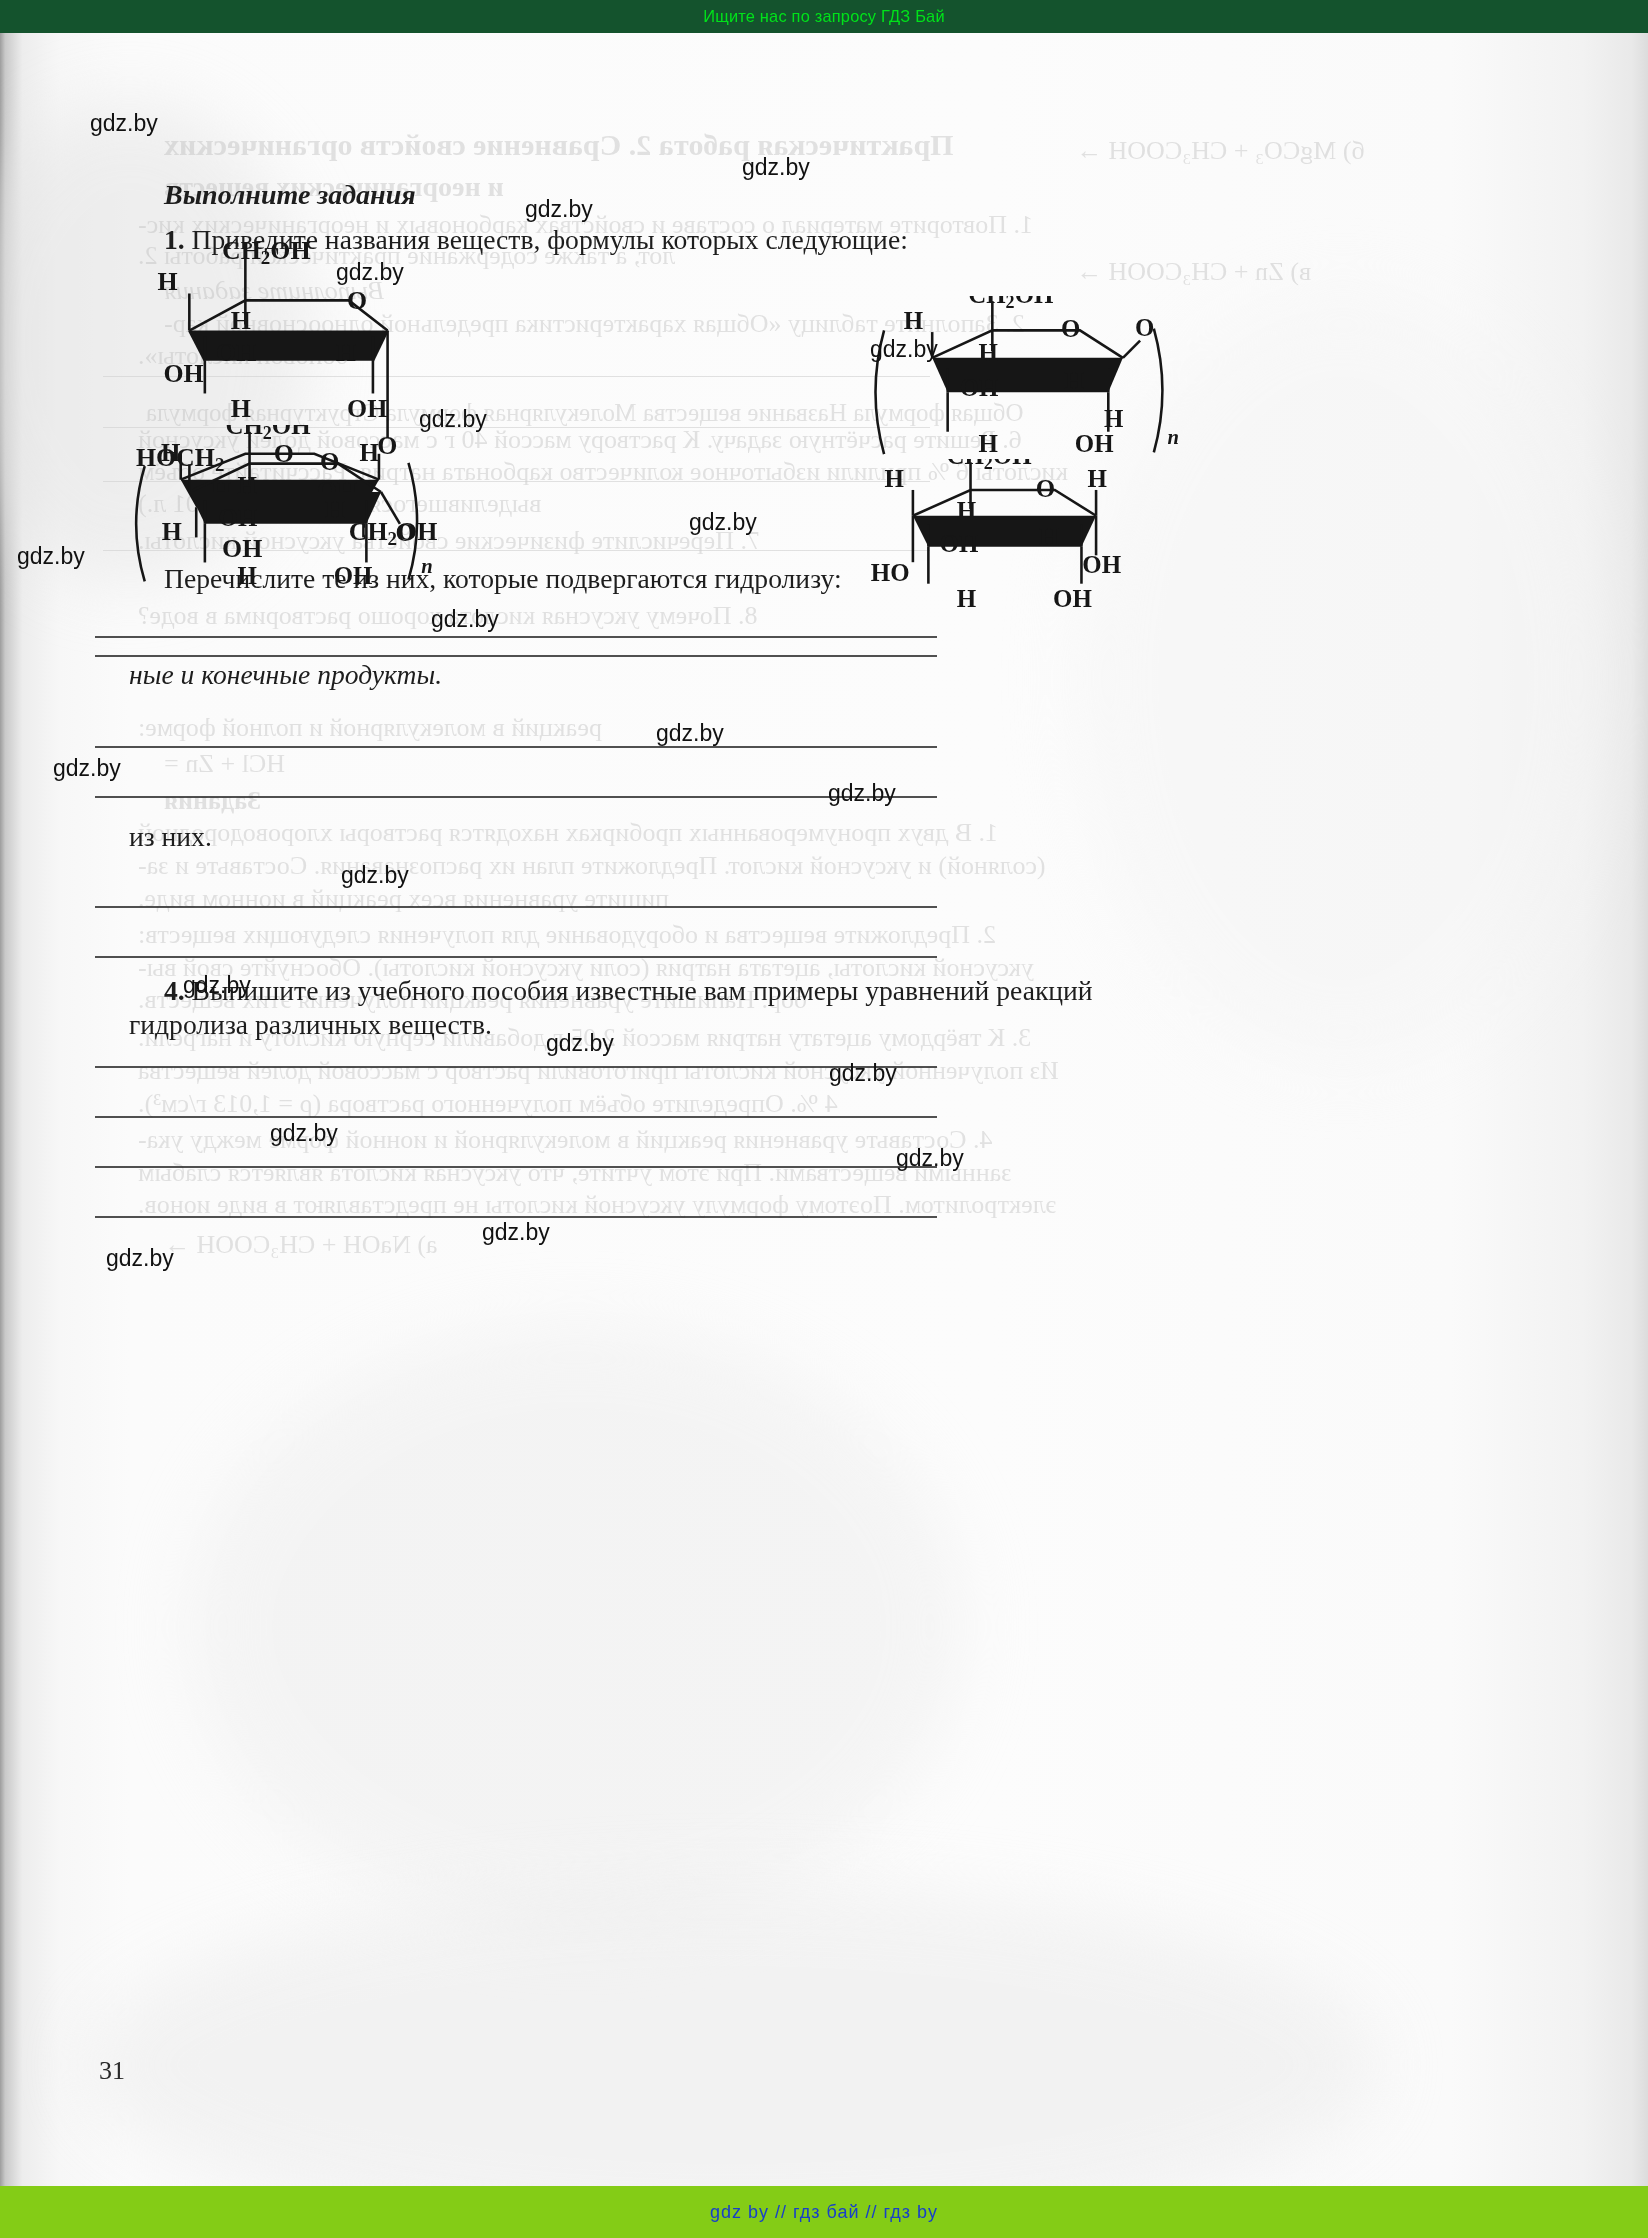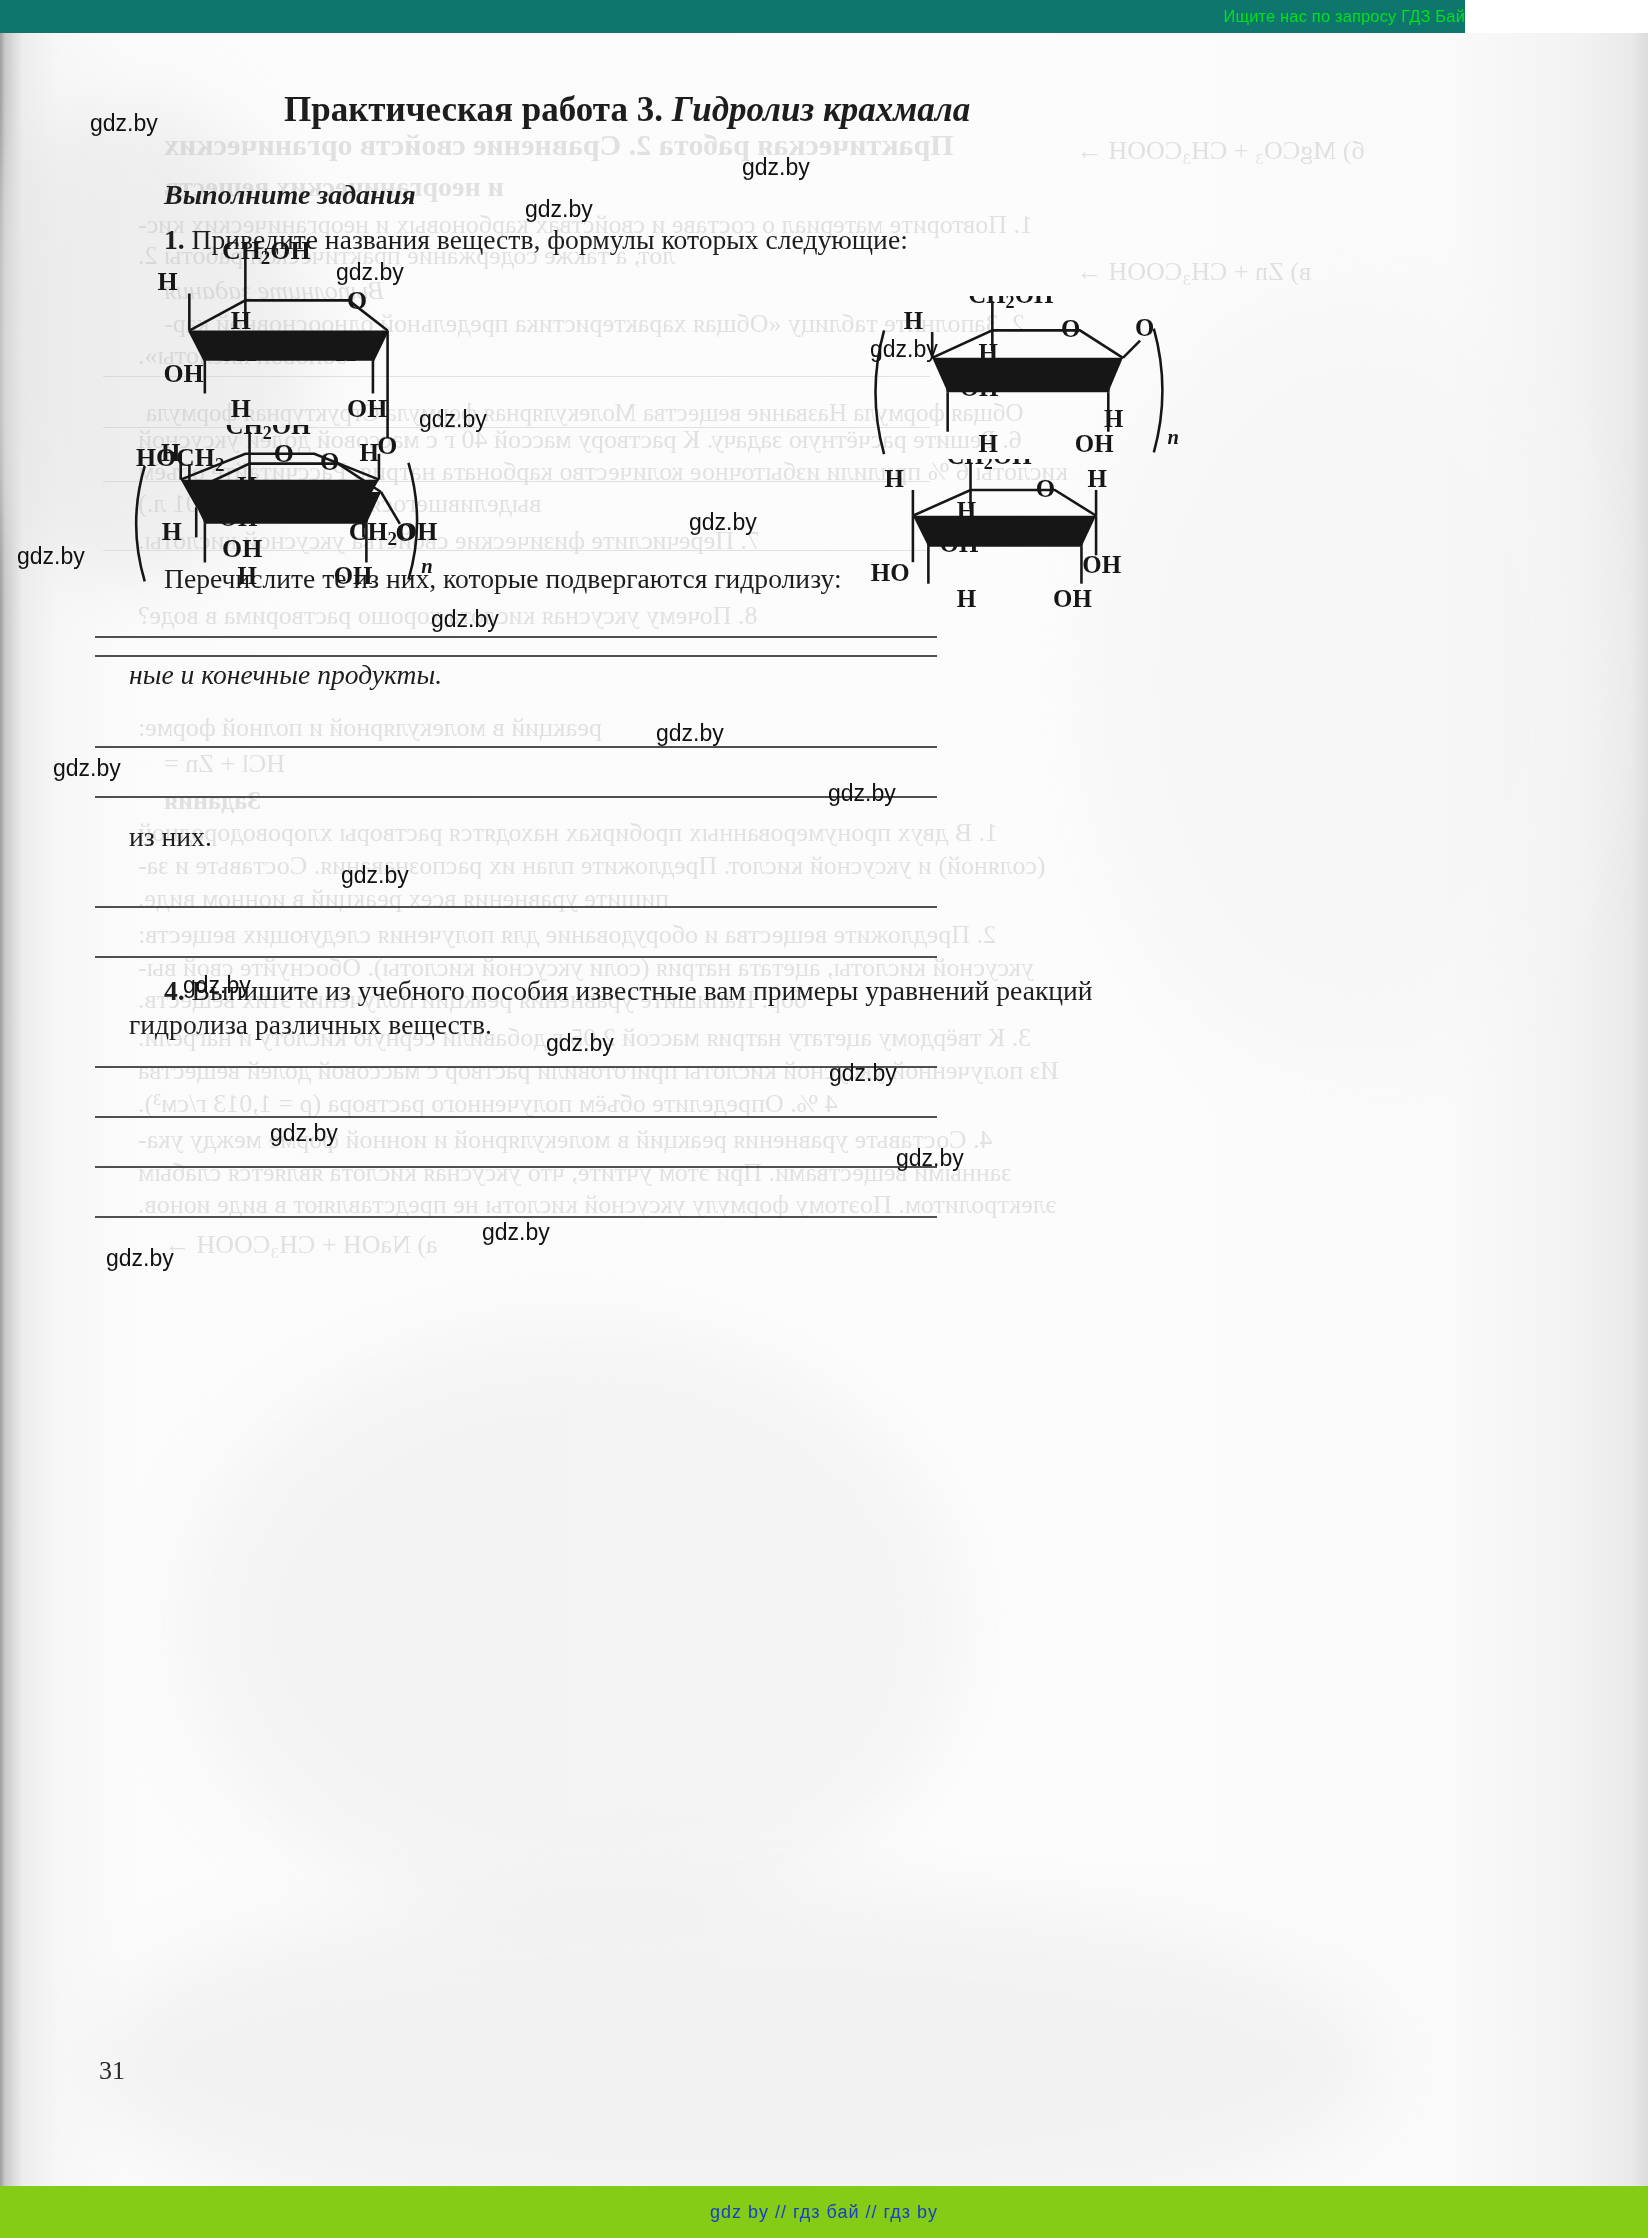--- a/index.html
+++ b/index.html
@@ -1,20 +1,20 @@
 <!DOCTYPE html>
 <html style="font-size:13.8px"><head>
 <meta charset="utf-8">
 <style>
   html,body{margin:0;padding:0;background:#ffffff;}
   body{width:1648px;height:2239px;font-family:"Liberation Serif",serif;overflow:hidden;position:relative;}
 
   
-  .banner-top{position:absolute;left:0;top:0;width:1465px;height:33px;
-    display:flex;align-items:center;justify-content:flex-end;background:#0f766e;z-index:40;}
+  .banner-top{position:absolute;left:0;top:0;width:1648px;height:33px;
+    display:flex;align-items:center;justify-content:center;background:#14532d;z-index:40;}
   .banner-top span{color:#00e21a;font-family:"Liberation Sans",sans-serif;font-size:16.4px;
     font-weight:400;letter-spacing:0.2px;}
   .banner-bottom{position:absolute;left:0;bottom:0;width:1648px;height:53px;
     display:flex;align-items:center;justify-content:center;background:#84cc16;z-index:40;}
   .banner-bottom span{color:#1840c8;font-family:"Liberation Sans",sans-serif;font-size:18px;
     letter-spacing:1px;}
 
   
   .page{position:absolute;left:0;top:33px;width:1648px;height:2153px;overflow:hidden;
     background:
@@ -100,24 +100,20 @@
     <div class="ghost" style="left:1076px;top:103px;font-size:26px;">б) MgCO₃ + CH₃COOH →</div>
     <div class="ghost" style="left:1076px;top:224px;font-size:26px;">в) Zn + CH₃COOH →</div>
 
     <div class="ghost-line" style="left:103px;top:343px;width:827px;"></div>
     <div class="ghost-line" style="left:103px;top:394px;width:827px;"></div>
     <div class="ghost-line" style="left:103px;top:448px;width:827px;"></div>
     <div class="ghost-line" style="left:103px;top:517px;width:827px;"></div>
 
     <div class="content">
 
-      <div class="title">
-        <span>Практическая работа 3.</span>
-        <i>Гидролиз крахмала</i>
-      </div>
 
       <div class="lead2">Выполните задания</div>
 
       <div class="q" style="left:164px;top:188px;">
         <b>1.</b>
         <span>Приведите названия веществ, формулы которых следующие:</span>
       </div>
 
       <div class="struct" style="left:129px;top:207px;">
         <svg width="362" height="319" viewBox="0 0 420 370">

